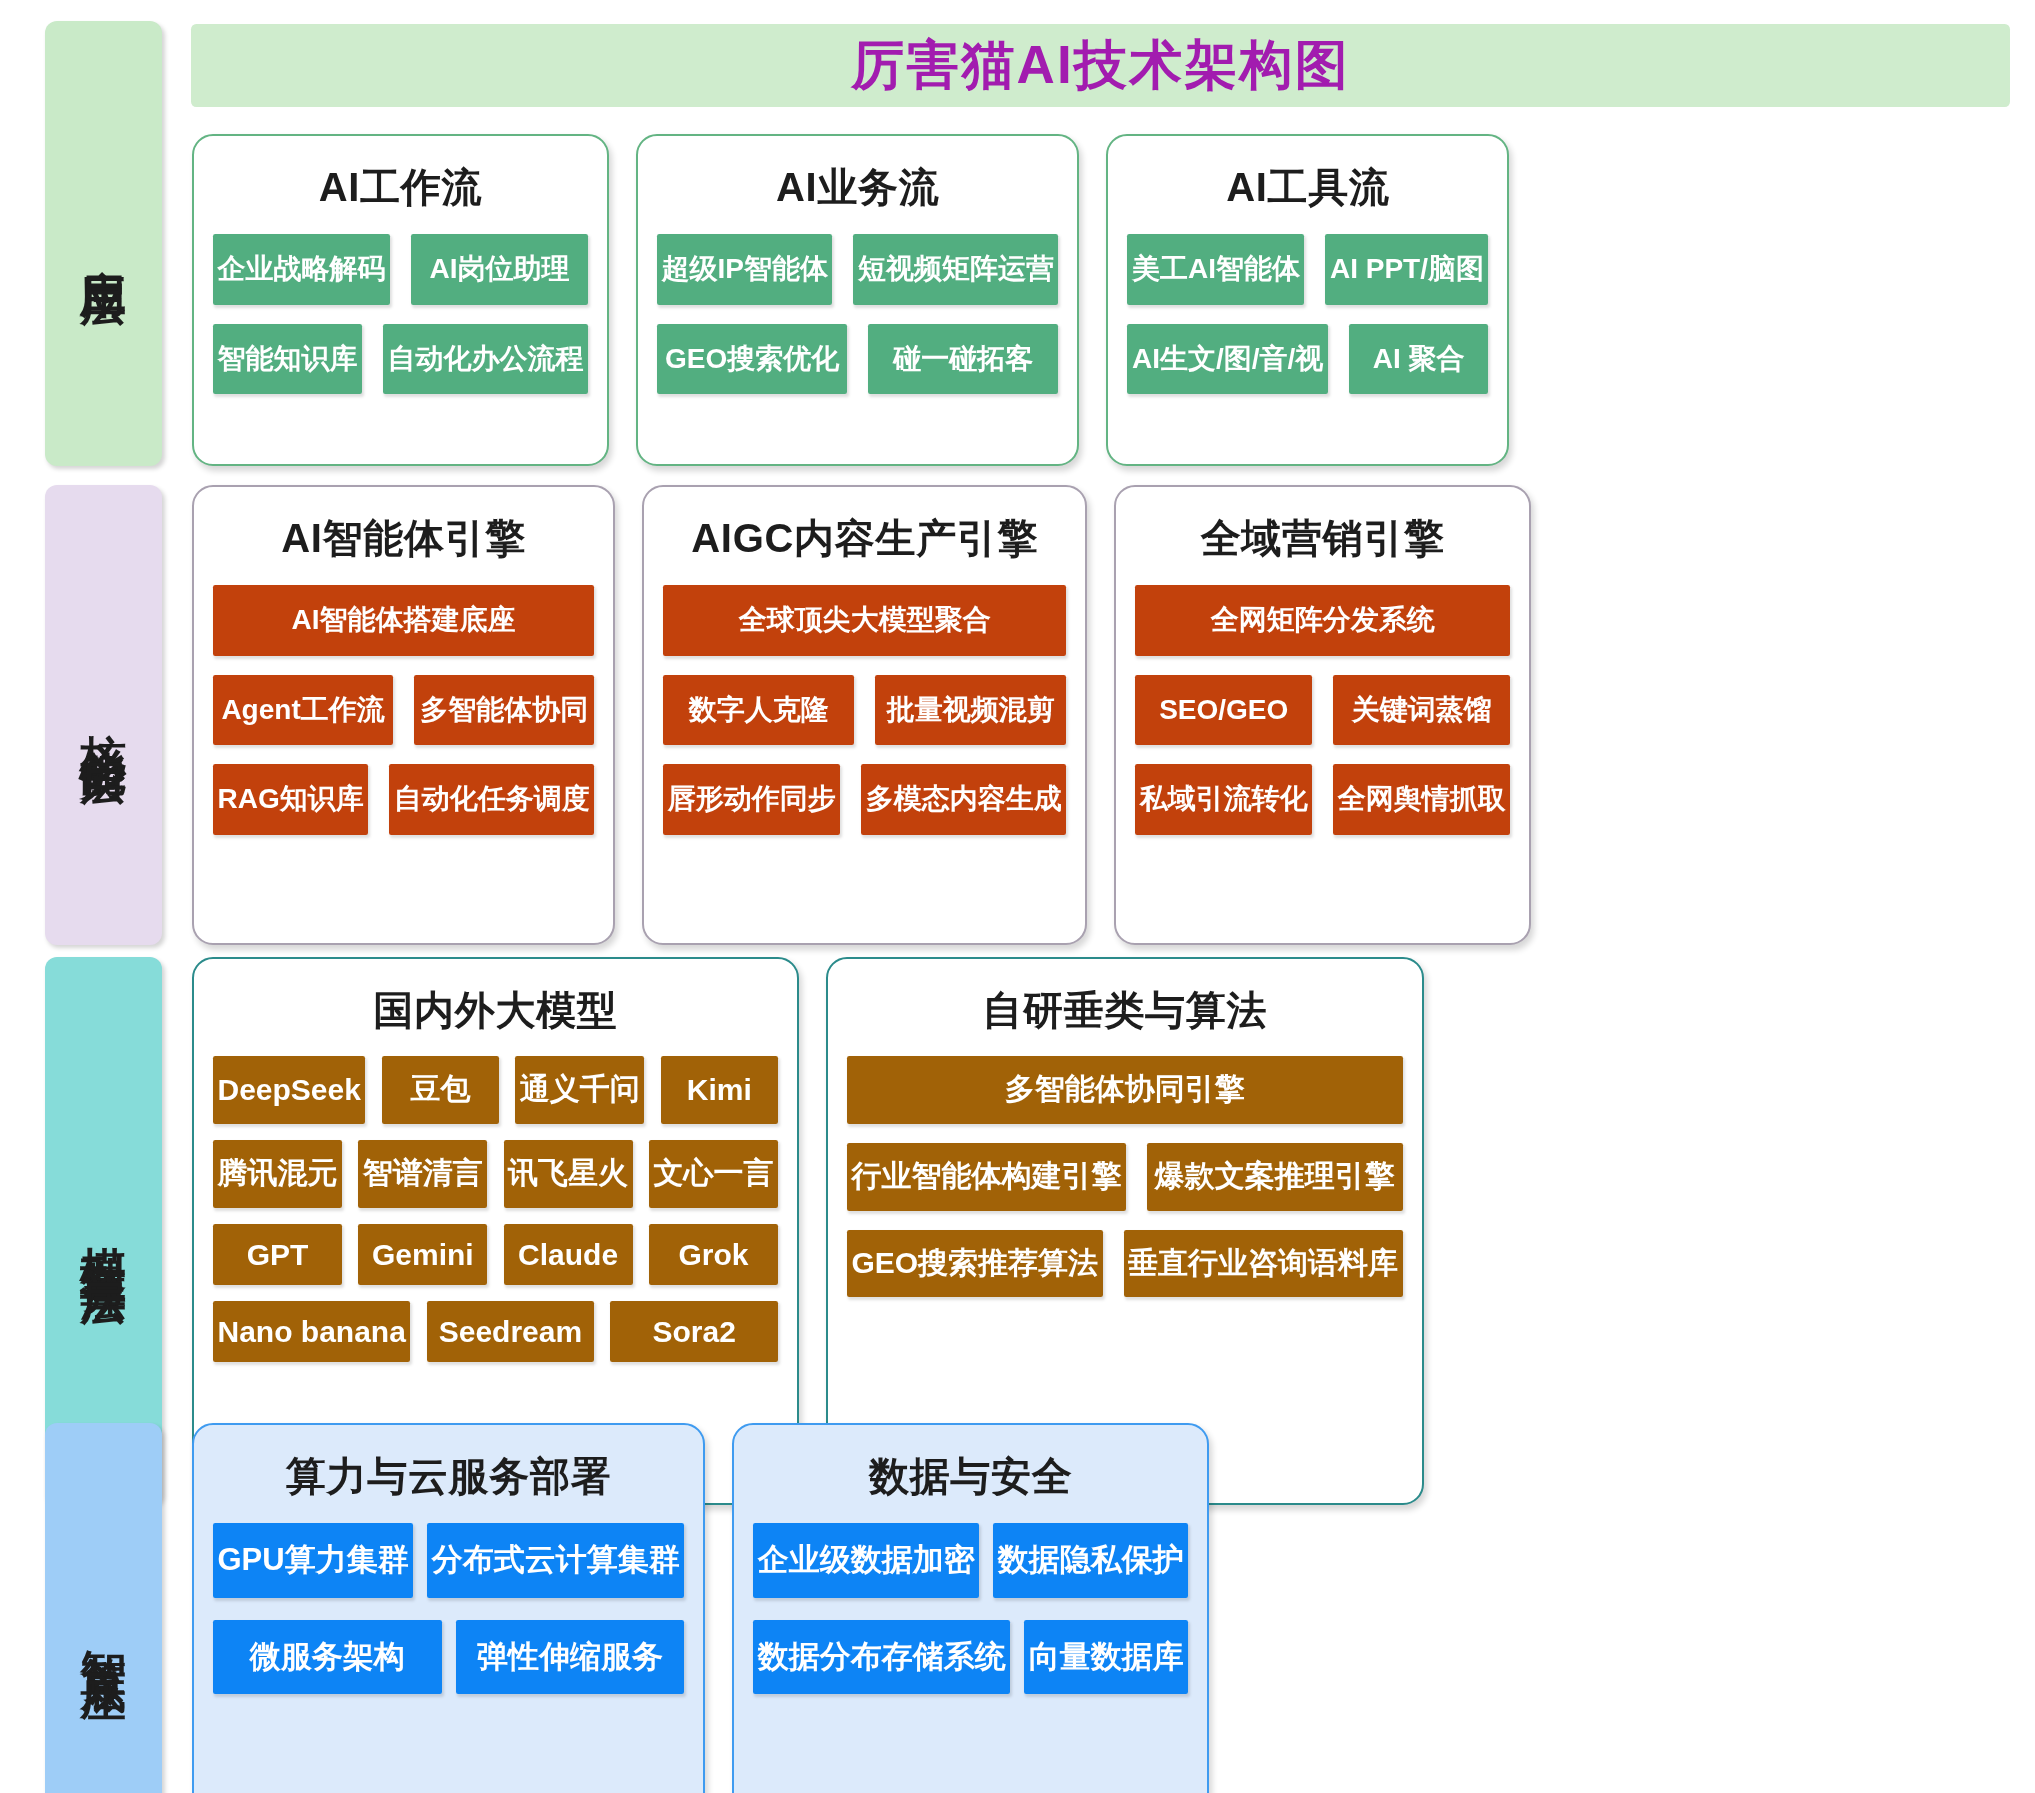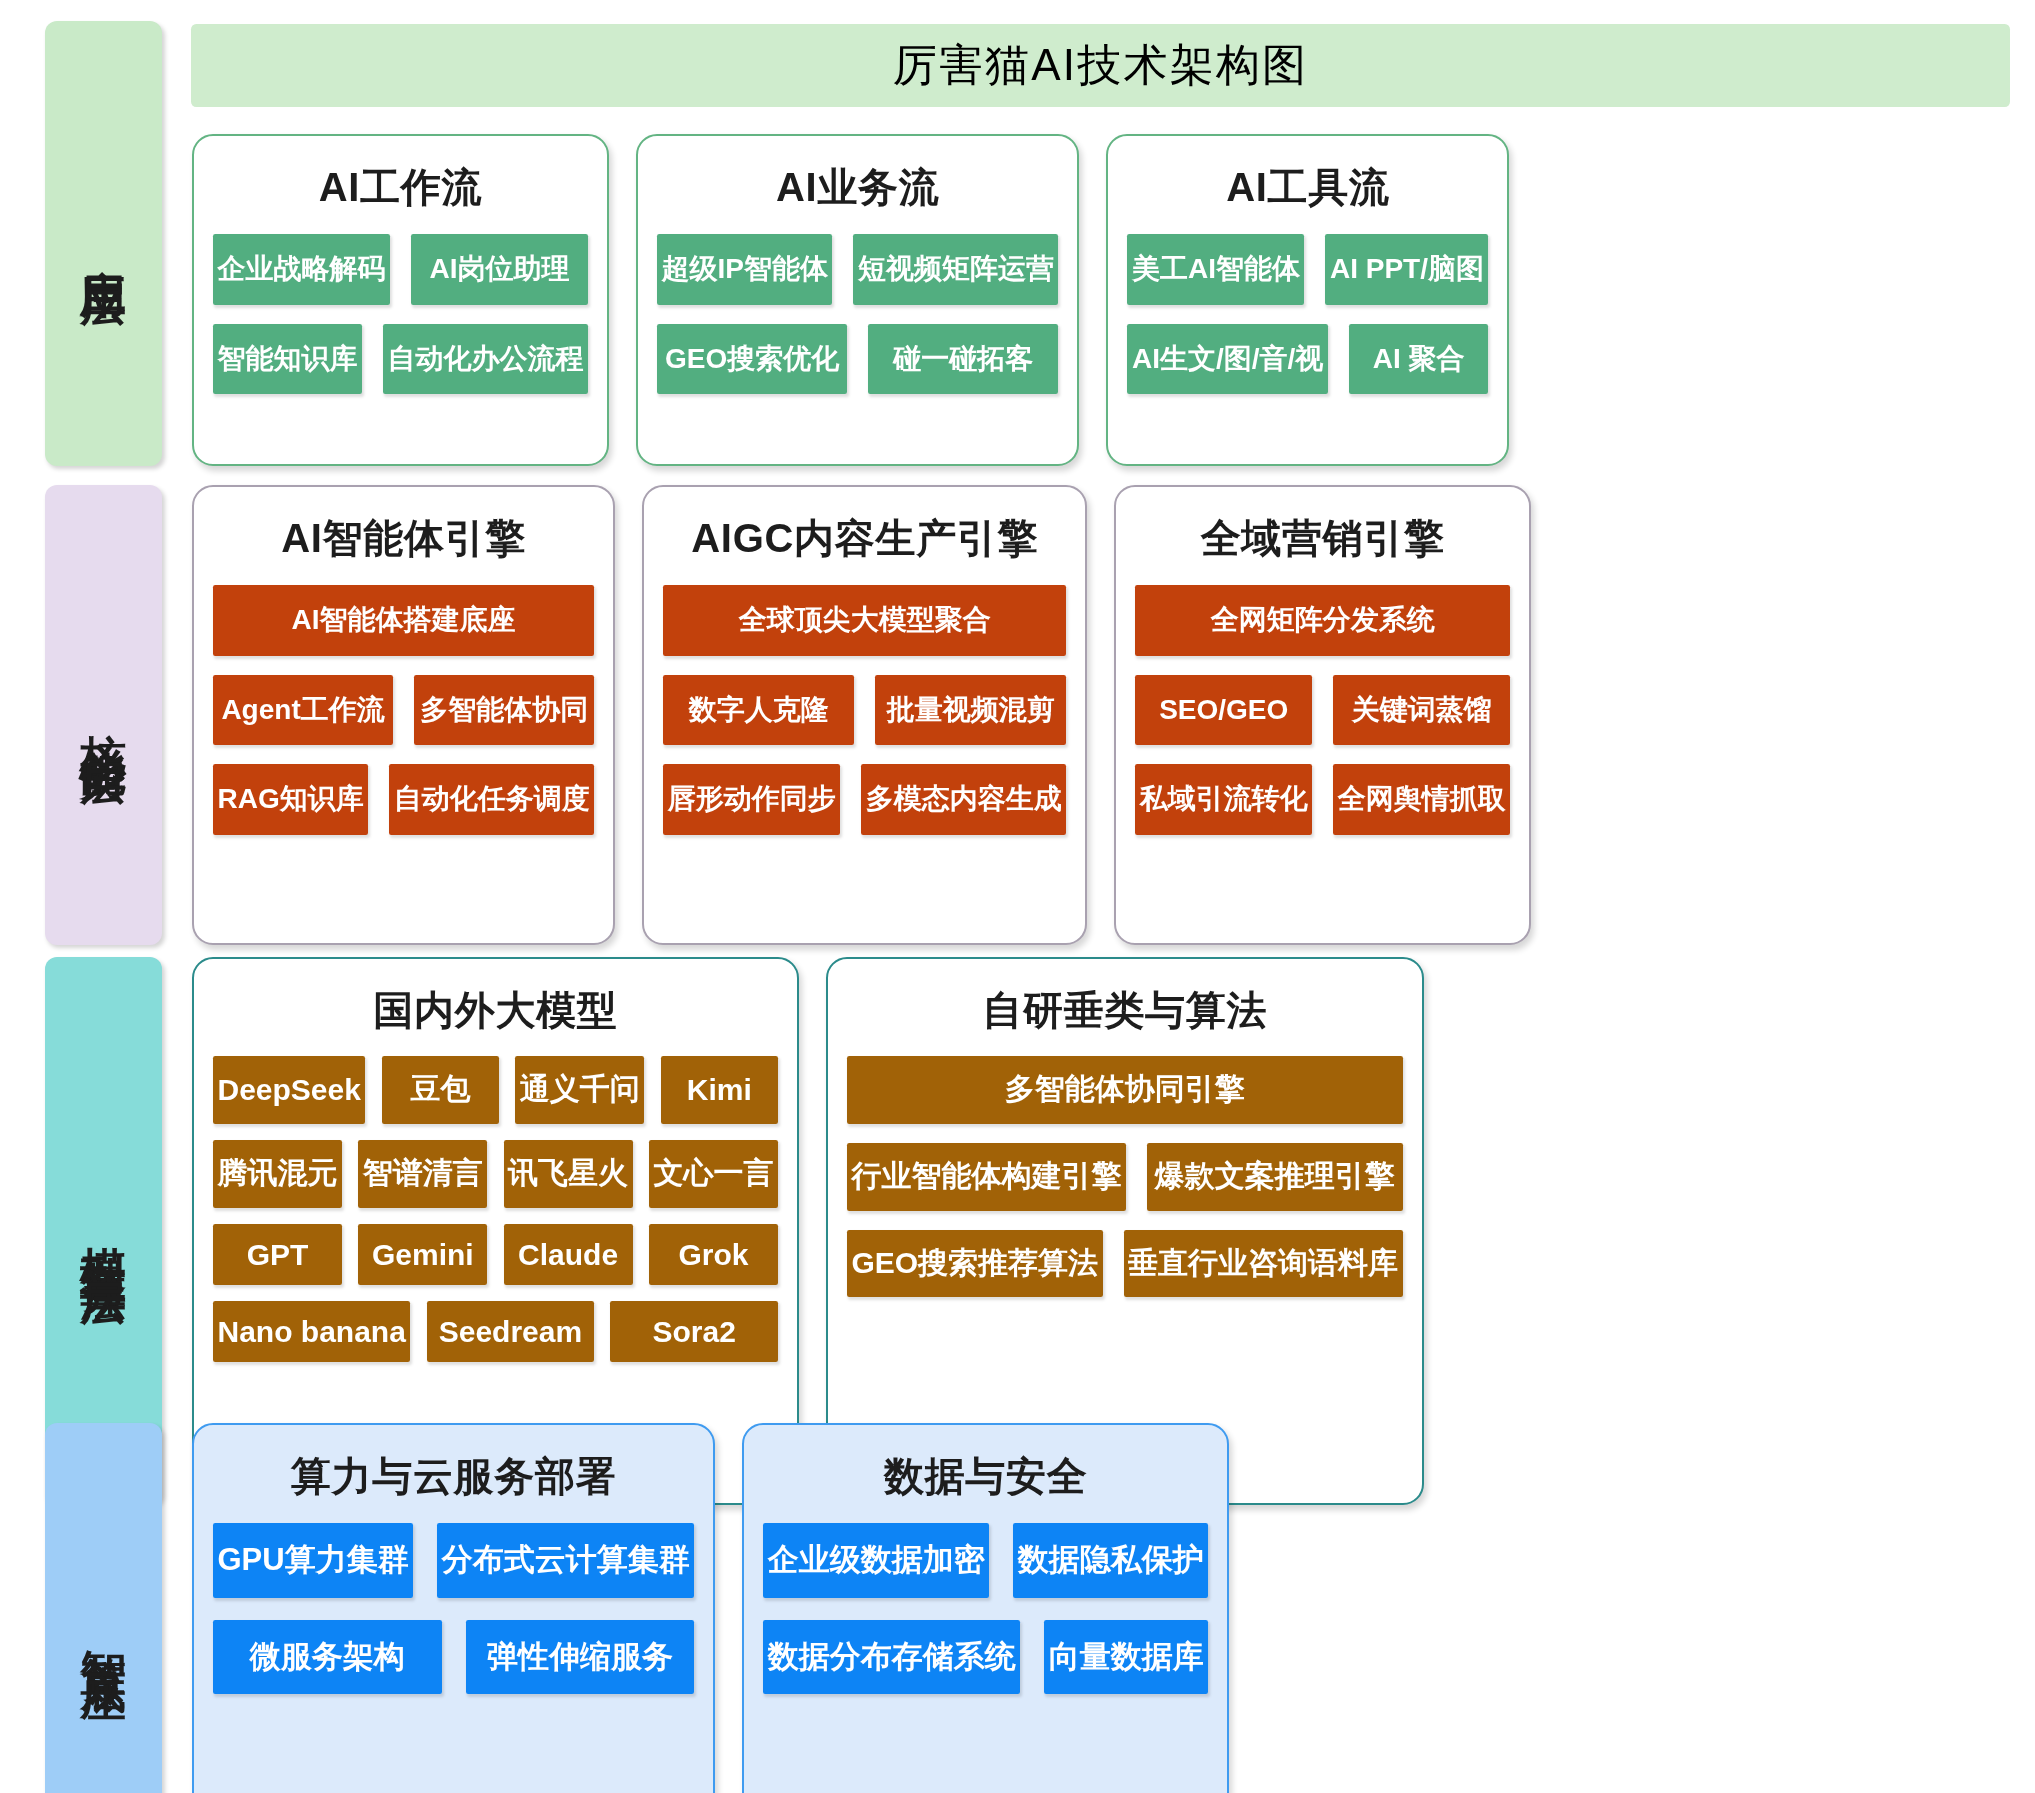--- a/index.html
+++ b/index.html
@@ -130,23 +130,23 @@
     top: 24px;
     width: 1819px;
     height: 83px;
     background: #cfeccd;
     border-radius: 5.2px;
     display: flex;
     align-items: center;
     justify-content: center;
   }
   .title-text {
-    font-size: 44px;
-    font-weight: 400;
-    color: #000000;
+    font-size: 53px;
+    font-weight: 700;
+    color: #a21caf;
     letter-spacing: 2.2px;
   }
 
   
   #row-app   { top: 21px;   height: 445px; }
   #row-core  { top: 485px;  height: 460px; }
   #row-model { top: 957px; height: 548px; }
   #row-infra { top: 1423px; height: 410px; }
 
   #row-app .layer-content  { margin-top: 113px; }
@@ -157,21 +157,21 @@
 
   
   .group-model .chip { font-size: 30px; padding: 13.4px 4.5px; min-height: 59px; }
   .group-model .group-title { font-size: 40px; padding-bottom: 18px; }
   .chips-grid4 { display: flex; flex-direction: column; gap: 16.3px; }
   .chips-grid4 .chip-row { gap: 16.3px; }
 
   .group-infra .group-title { font-size: 40px; }
   .group-infra .chip { font-size: 31px; min-height: 68px; }
   .group-infra .chips { gap: 22px; }
-  .group-infra .chip-row { gap: 24px; }
+  .group-infra .chip-row { gap: 14px; }
 
   
   .group-app .group-title,
   .group-core .group-title { font-size: 40px; }
   .group-app .chip { font-size: 28px; }
   .group-core .chip { font-size: 28px; }
 
   .chip-full { flex: 1 1 100%; }
 </style>
 </head>

